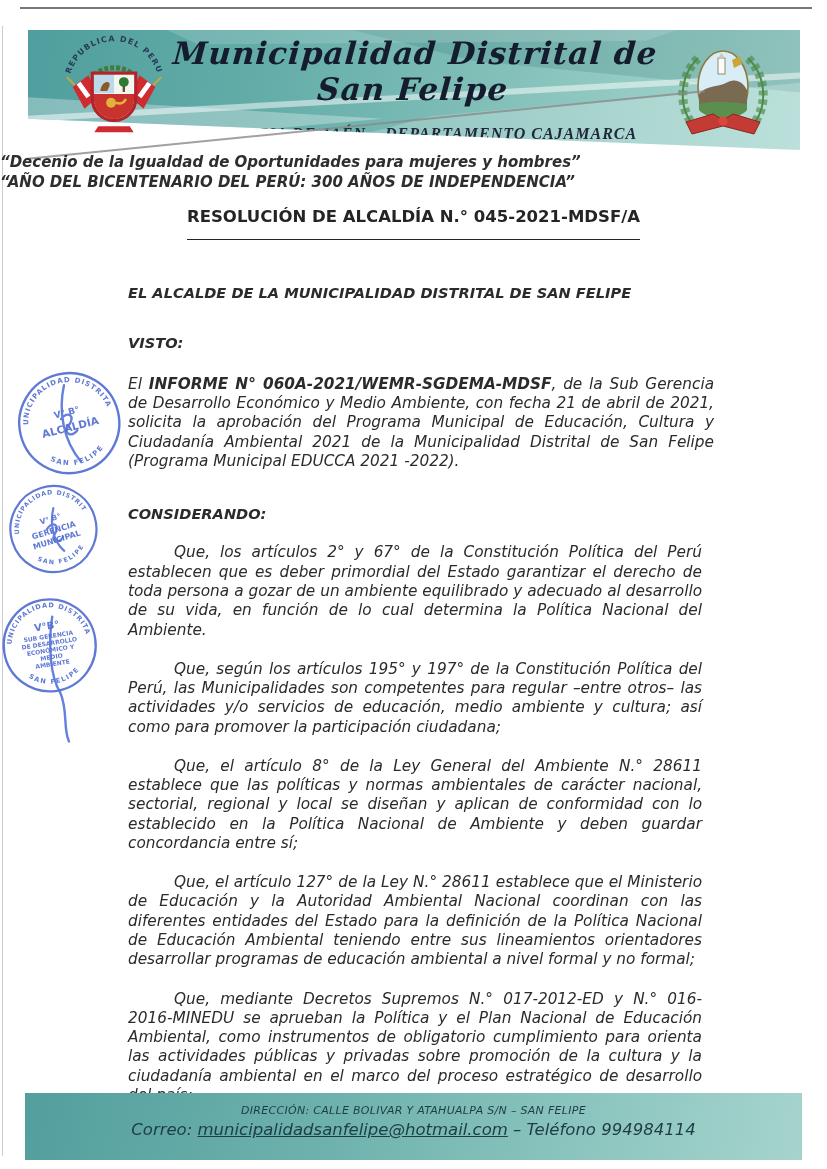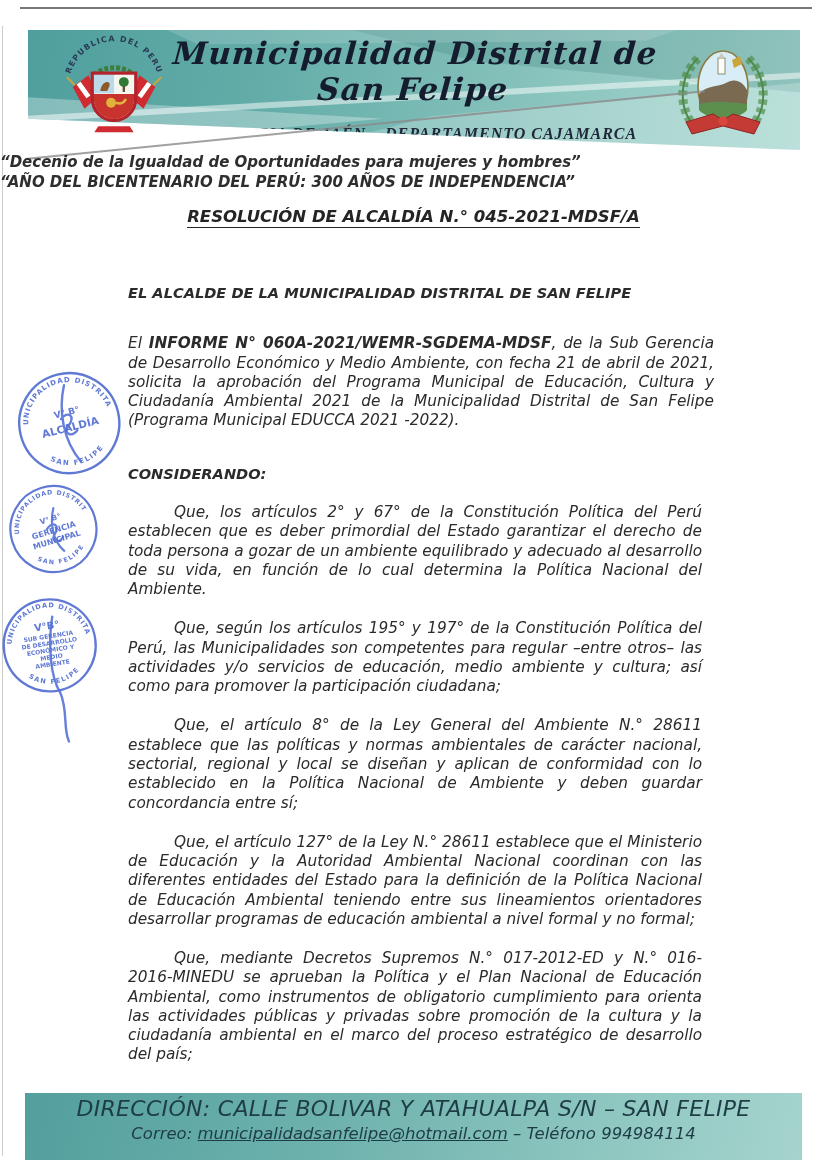--- a/index.html
+++ b/index.html
@@ -35,22 +35,22 @@
 
   .arms{position:absolute;left:55px;top:31px;}
   .seal{position:absolute;left:658px;top:42px;}
 
   
   .motto{position:absolute;left:0;width:827px;text-align:left;color:#2e2e2e;
          font-weight:bold;font-style:italic;font-size:15px;}
   .motto1{top:153px;}
   .motto2{top:173px;}
   .res-title{position:absolute;left:0;width:827px;top:207px;text-align:center;}
-  .res-title span{display:inline-block;font-weight:bold;font-style:italic;font-size:16.5px;
-                  color:#242424;border-bottom:1.6px solid #242424;padding-bottom:1px;}
+  .res-title span{display:inline-block;font-weight:bold;font-size:16.5px;
+                  color:#242424;border-bottom:1.6px solid #242424;padding-bottom:13px;}
   .place-date{position:absolute;top:246px;right:111px;font-style:italic;font-size:16px;color:#2a2a2a;}
 
   
   .doc-body{position:absolute;left:128px;top:284px;width:586px;color:#2b2b2b;
             font-size:15.3px;line-height:1.26;font-style:italic;text-align:justify;}
   .doc-body .h{font-weight:bold;font-size:14.6px;}
   .addressee{margin:0 0 32px 0;}
   .visto-label{margin:0 0 22px 0;}
   .visto-para{margin:13px 0 34px 0;}
   .considerando{margin:0 0 20px 0;}
@@ -62,21 +62,21 @@
   .stamp{position:absolute;opacity:.88;}
   .stamp svg text{fill:#4a67cf;font-family:"DejaVu Sans",sans-serif;}
   .stamp-1{left:16px;top:368px;transform:rotate(-14deg);}
   .stamp-2{left:8px;top:482px;transform:rotate(-17deg);}
   .stamp-3{left:4px;top:593px;transform:rotate(-9deg);}
 
   
   .footer{position:absolute;left:25px;top:1093px;width:777px;height:67px;
           background:linear-gradient(100deg,#539f9e 0%,#6db1ac 38%,#8cc5bf 72%,#a5d4cd 100%);
           text-align:center;color:#1e3c46;font-style:italic;}
-  .footer .l1{margin-top:3px;font-size:22px;letter-spacing:.3px;}
+  .footer .l1{margin-top:11px;font-size:11px;letter-spacing:.3px;}
   .footer .l2{margin-top:3px;font-size:16.5px;}
   .footer .email{text-decoration:underline;}
 </style>
 </head>
 <body>
 
 <div class="page">
 
   <div class="scan-top"></div>
   <div class="scan-left"></div>
@@ -151,20 +151,21 @@
   <div class="scan-diag"></div>
 
   <div class="motto motto1">“Decenio de la Igualdad de Oportunidades para mujeres y hombres”</div>
   <div class="motto motto2">“AÑO DEL BICENTENARIO DEL PERÚ: 300 AÑOS DE INDEPENDENCIA”</div>
   <div class="res-title">
     <span>RESOLUCIÓN DE ALCALDÍA N.° 045-2021-MDSF/A</span>
   </div>
 
   <div class="doc-body">
     <p class="h addressee">EL ALCALDE DE LA MUNICIPALIDAD DISTRITAL DE SAN FELIPE</p>
+    <p class="h visto-label">VISTO:</p>
     <p class="visto-para"><span>El </span><span class="b">INFORME N° 060A-2021/WEMR-SGDEMA-MDSF</span><span>, de la Sub Gerencia de Desarrollo Económico y Medio Ambiente, con fecha 21 de abril de 2021, solicita la aprobación del Programa Municipal de Educación, Cultura y Ciudadanía Ambiental 2021 de la Municipalidad Distrital de San Felipe (Programa Municipal EDUCCA 2021 -2022).</span></p>
     <p class="h considerando">CONSIDERANDO:</p>
     <p class="para">Que, los artículos 2° y 67° de la Constitución Política del Perú establecen que es deber primordial del Estado garantizar el derecho de toda persona a gozar de un ambiente equilibrado y adecuado al desarrollo de su vida, en función de lo cual determina la Política Nacional del Ambiente.</p>
     <p class="para">Que, según los artículos 195° y 197° de la Constitución Política del Perú, las Municipalidades son competentes para regular –entre otros– las actividades y/o servicios de educación, medio ambiente y cultura; así como para promover la participación ciudadana;</p>
     <p class="para">Que, el artículo 8° de la Ley General del Ambiente N.° 28611 establece que las políticas y normas ambientales de carácter nacional, sectorial, regional y local se diseñan y aplican de conformidad con lo establecido en la Política Nacional de Ambiente y deben guardar concordancia entre sí;</p>
     <p class="para">Que, el artículo 127° de la Ley N.° 28611 establece que el Ministerio de Educación y la Autoridad Ambiental Nacional coordinan con las diferentes entidades del Estado para la definición de la Política Nacional de Educación Ambiental teniendo entre sus lineamientos orientadores desarrollar programas de educación ambiental a nivel formal y no formal;</p>
     <p class="para">Que, mediante Decretos Supremos N.° 017-2012-ED y N.° 016-2016-MINEDU se aprueban la Política y el Plan Nacional de Educación Ambiental, como instrumentos de obligatorio cumplimiento para orienta las actividades públicas y privadas sobre promoción de la cultura y la ciudadanía ambiental en el marco del proceso estratégico de desarrollo del país;</p>
   </div>
 
   <div class="stamp stamp-1">

